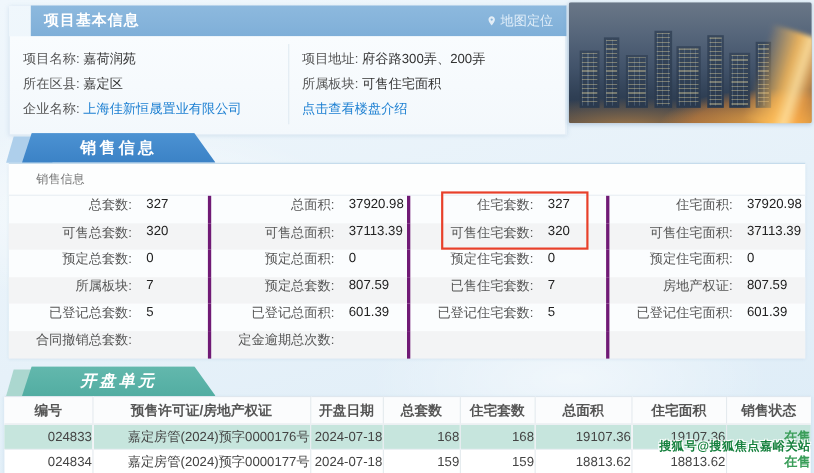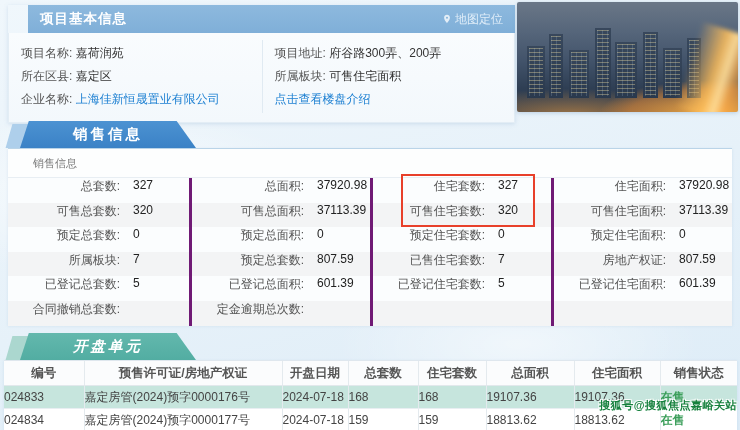--- a/index.html
+++ b/index.html
@@ -86,21 +86,21 @@
 
   .red-box { position:absolute; left:401px; top:174px; width:134px; height:53px;
     border:2px solid #e8402a; z-index:6; pointer-events:none; }
 
   
   .units-table { position:absolute; left:4px; top:360px; width:733px; z-index:2;
     border-collapse:collapse; table-layout:fixed; background:#fff;
     box-shadow:0 1px 3px rgba(120,160,200,.2); }
   .units-table th { height:25px; font-size:12.5px; font-weight:bold; color:#555;
     background:#fbfcfd; border-bottom:1px solid #e2e8ec; border-top:1px solid #dfe7ee; }
-  .units-table td { height:23px; font-size:12px; color:#444; text-align:left;
+  .units-table td { height:23px; font-size:12px; color:#444; text-align:right;
     border-bottom:1px solid #e8eef2; white-space:nowrap; overflow:hidden; }
   .units-table th + th, .units-table td + td { border-left:1px solid #e4eaee; }
   tr.hl td { background:#c6e5dd; }
   td.status { font-weight:bold; }
 
   
   .watermark { position:absolute; right:3px; top:398px; z-index:9;
     font-size:11px; font-weight:bold; letter-spacing:.5px; color:#15803d;
     text-shadow:-1px -1px 0 rgba(255,255,255,.9), 1px -1px 0 rgba(255,255,255,.9),
                 -1px 1px 0 rgba(255,255,255,.9), 1px 1px 0 rgba(255,255,255,.9); }

